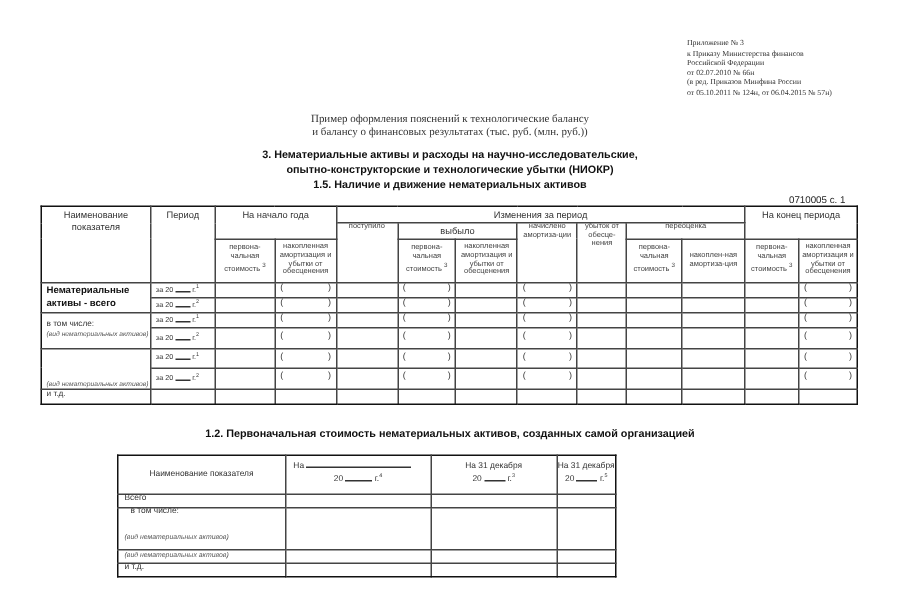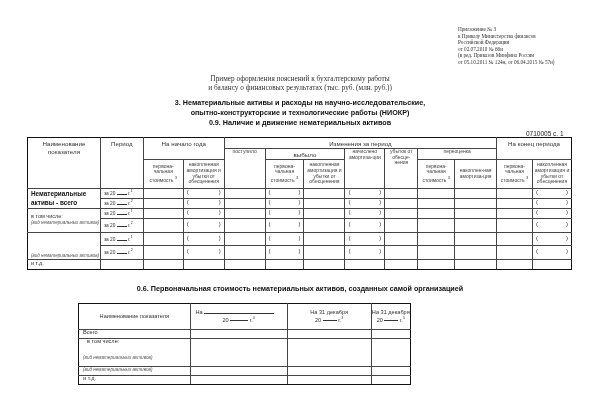--- a/index.html
+++ b/index.html
@@ -43,25 +43,25 @@
 
 <div class="appendix">
   <div>Приложение № 3</div>
   <div>к Приказу Министерства финансов</div>
   <div>Российской Федерации</div>
   <div>от 02.07.2010 № 66н</div>
   <div>(в ред. Приказов Минфина России</div>
   <div>от 05.10.2011 № 124н, от 06.04.2015 № 57н)</div>
 </div>
 
-<div class="title-serif" style="top:74px;">Пример оформления пояснений к бухгалтерскому работы</div>
+<div class="title-serif" style="top:74px;">Пример оформления пояснений к технологические балансу</div>
 <div class="title-serif" style="top:83px;">и балансу о финансовых результатах (тыс. руб. (млн. руб.))</div>
 <div class="title-bold" style="top:98px;">3. Нематериальные активы и расходы на научно-исследовательские,</div>
-<div class="title-bold" style="top:108px;">опытно-конструкторские и технологические работы (НИОКР)</div>
-<div class="title-bold" style="top:118px;">0.9. Наличие и движение нематериальных активов</div>
+<div class="title-bold" style="top:108px;">опытно-конструкторские и технологические убытки (НИОКР)</div>
+<div class="title-bold" style="top:118px;">1.5. Наличие и движение нематериальных активов</div>
 <div class="code">0710005 с. 1</div>
 
 <table class="t1">
   <colgroup>
     <col style="width:73px">
       <col style="width:43px">
       <col style="width:40px">
       <col style="width:41px">
     <col style="width:41px">
       <col style="width:39px">
@@ -322,21 +322,21 @@
         <td></td>
         <td class="thick-l"></td>
         <td></td>
         <td></td>
         <td class="thick-l"></td>
         <td class="thick-r"></td>
       </tr>
     </tbody>
 </table>
 
-<div class="sec12">0.6. Первоначальная стоимость нематериальных активов, созданных самой организацией</div>
+<div class="sec12">1.2. Первоначальная стоимость нематериальных активов, созданных самой организацией</div>
 
 <table class="t2">
   <colgroup>
       <col style="width:134px">
       <col style="width:104px">
       <col style="width:50px">
       <col style="width:45px">
     </colgroup>
   <tbody>
       <tr class="h bt">

